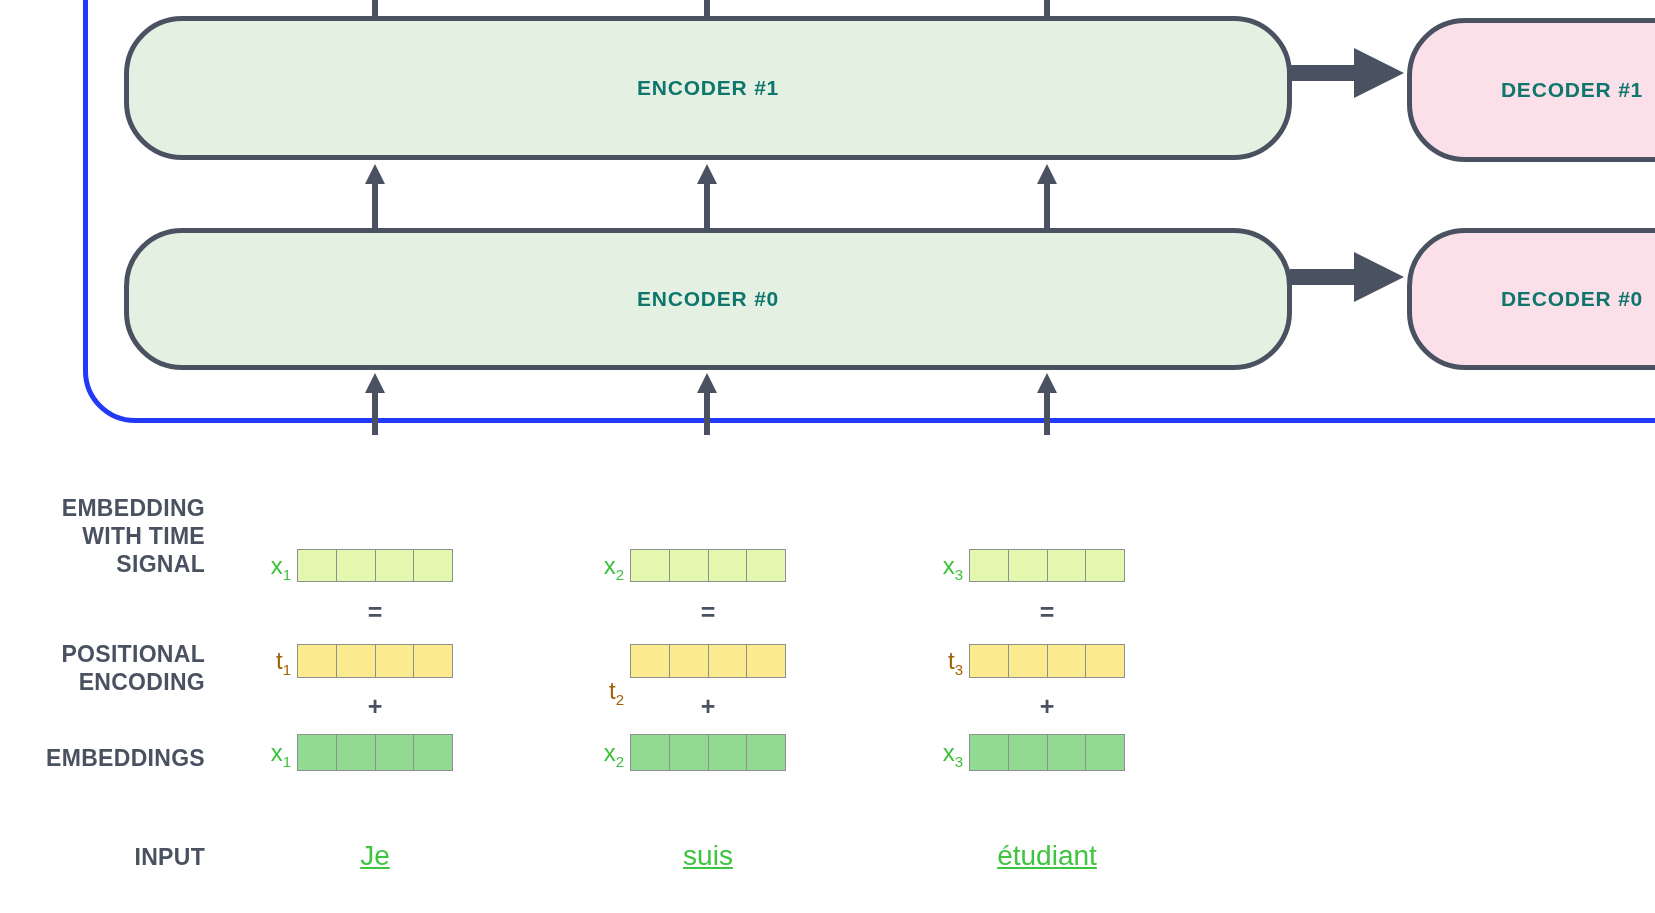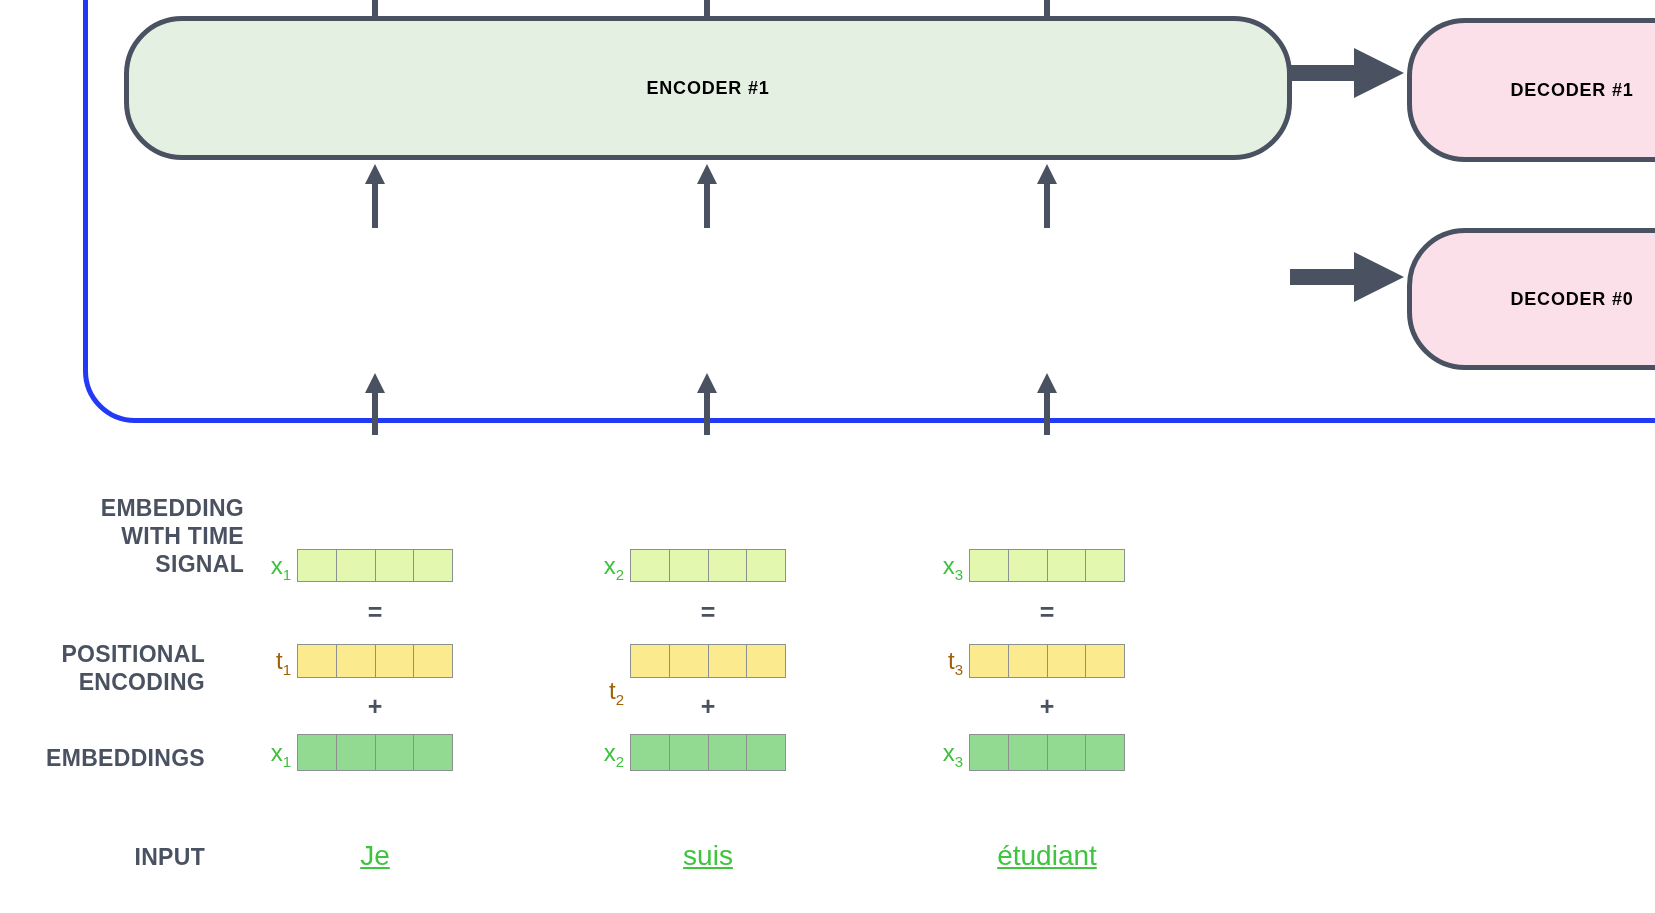--- a/index.html
+++ b/index.html
@@ -15,21 +15,21 @@
     left:83px; top:-80px; width:1660px; height:503px;
     border:5px solid #2239f7; border-radius:52px;
     box-sizing:border-box;
   }
 
   
   .block {
     box-sizing:border-box;
     border:5px solid #4a5261; border-radius:58px;
     display:flex; align-items:center; justify-content:center;
-    font-size:18px; font-weight:bold; color:#000000;
+    font-size:21px; font-weight:bold; color:#0f766e;
     letter-spacing:0.8px;
   }
   .encoder { background:#e4f1e2; left:124px; width:1168px; }
   .decoder { background:#fbdfe9; left:1407px; width:330px; }
   #encoder-1 { top:16px;  height:144px; }
   #encoder-0 { top:228px; height:142px; }
   #decoder-1 { top:18px;  height:144px; }
   #decoder-0 { top:228px; height:142px; }
 
   
@@ -96,20 +96,23 @@
 </head>
 <body>
 
 <div id="canvas">
 
   <div id="blue-container" class="abs"></div>
 
   <div id="encoder-1" class="abs block encoder">
     <span>ENCODER #1</span>
   </div>
+  <div id="encoder-0" class="abs block encoder">
+    <span>ENCODER #0</span>
+  </div>
 
   <div id="decoder-1" class="abs block decoder">
     <span>DECODER #1</span>
   </div>
   <div id="decoder-0" class="abs block decoder">
     <span>DECODER #0</span>
   </div>
 
   <div class="abs stub" style="left:372px;"></div>
   <div class="abs stub" style="left:704px;"></div>
@@ -127,21 +130,21 @@
   <div class="abs varrow-head" style="left:697px;top:373px;"></div>
   <div class="abs varrow-line" style="left:704px;top:390px;height:45px;"></div>
   <div class="abs varrow-head" style="left:1037px;top:373px;"></div>
   <div class="abs varrow-line" style="left:1044px;top:390px;height:45px;"></div>
 
   <div class="abs harrow-shaft" style="left:1290px;top:65px;"></div>
   <div class="abs harrow-head" style="left:1354px;top:48px;"></div>
   <div class="abs harrow-shaft" style="left:1290px;top:269px;"></div>
   <div class="abs harrow-head" style="left:1354px;top:252px;"></div>
 
-  <div class="abs row-label" style="top:494px;padding-left:39px;">EMBEDDING
+  <div class="abs row-label" style="top:494px;">EMBEDDING
 WITH TIME
 SIGNAL</div>
   <div class="abs row-label" style="top:640px;">POSITIONAL
 ENCODING</div>
   <div class="abs row-label" style="top:744px;">EMBEDDINGS</div>
   <div class="abs row-label" style="top:843px;">INPUT</div>
 
   <div class="abs vlabel lbl-green r1" style="left:239px;">
     <span>x</span><sub>1</sub>
   </div>

